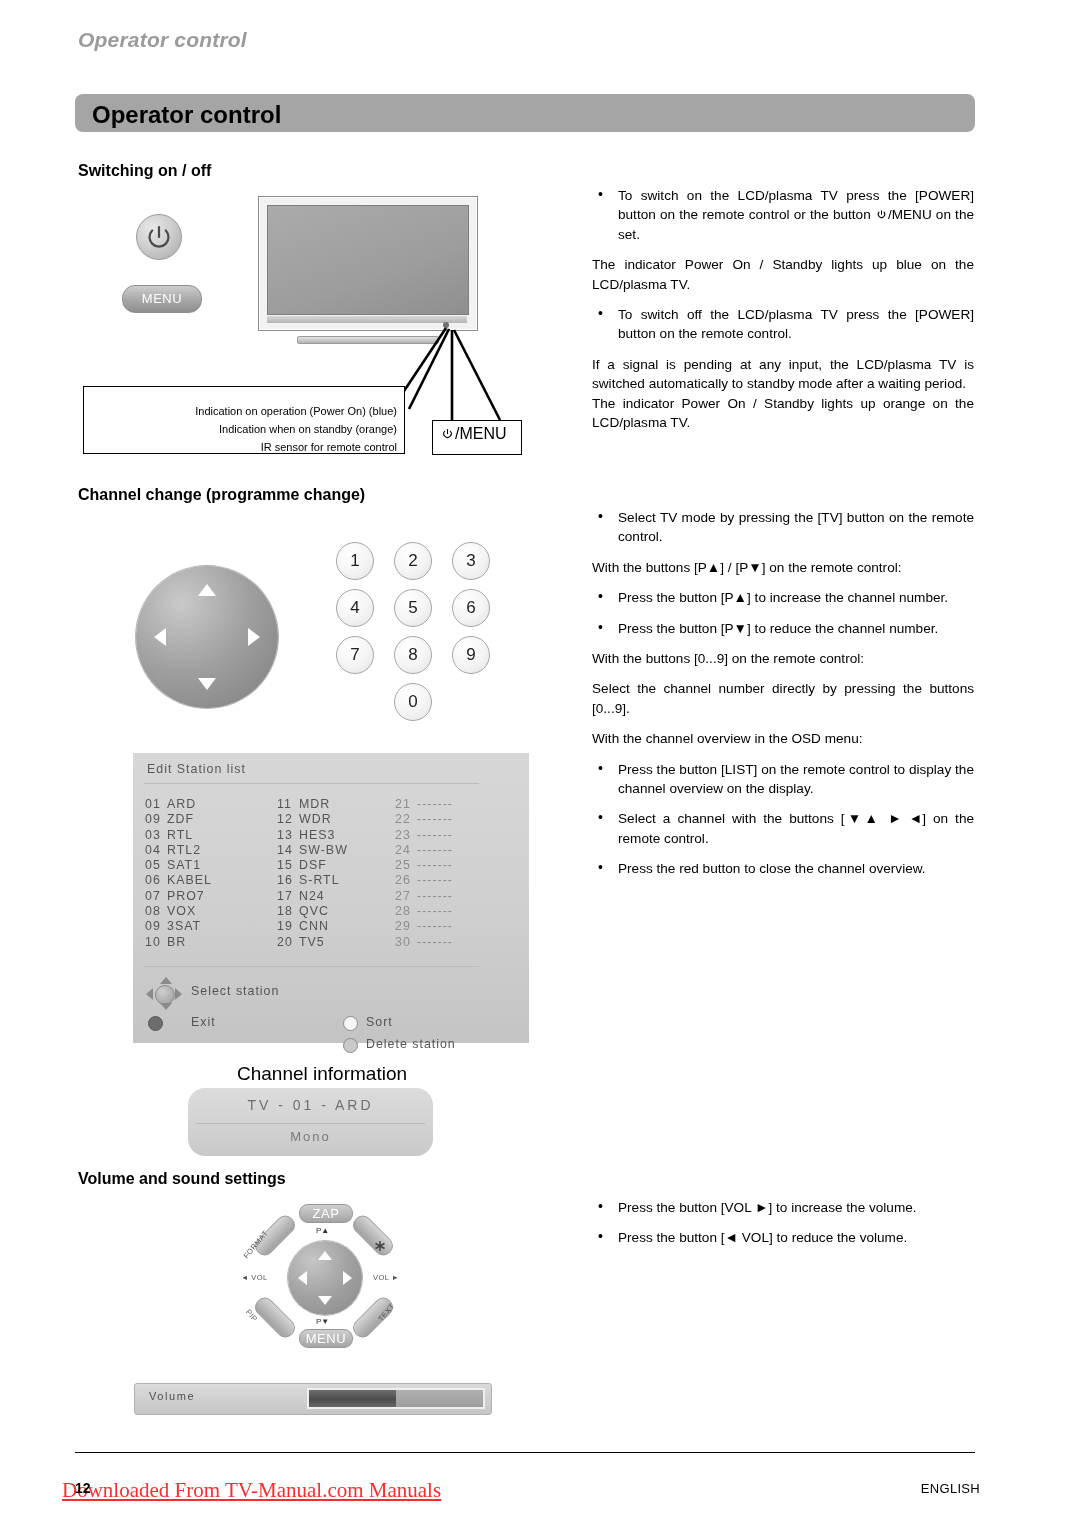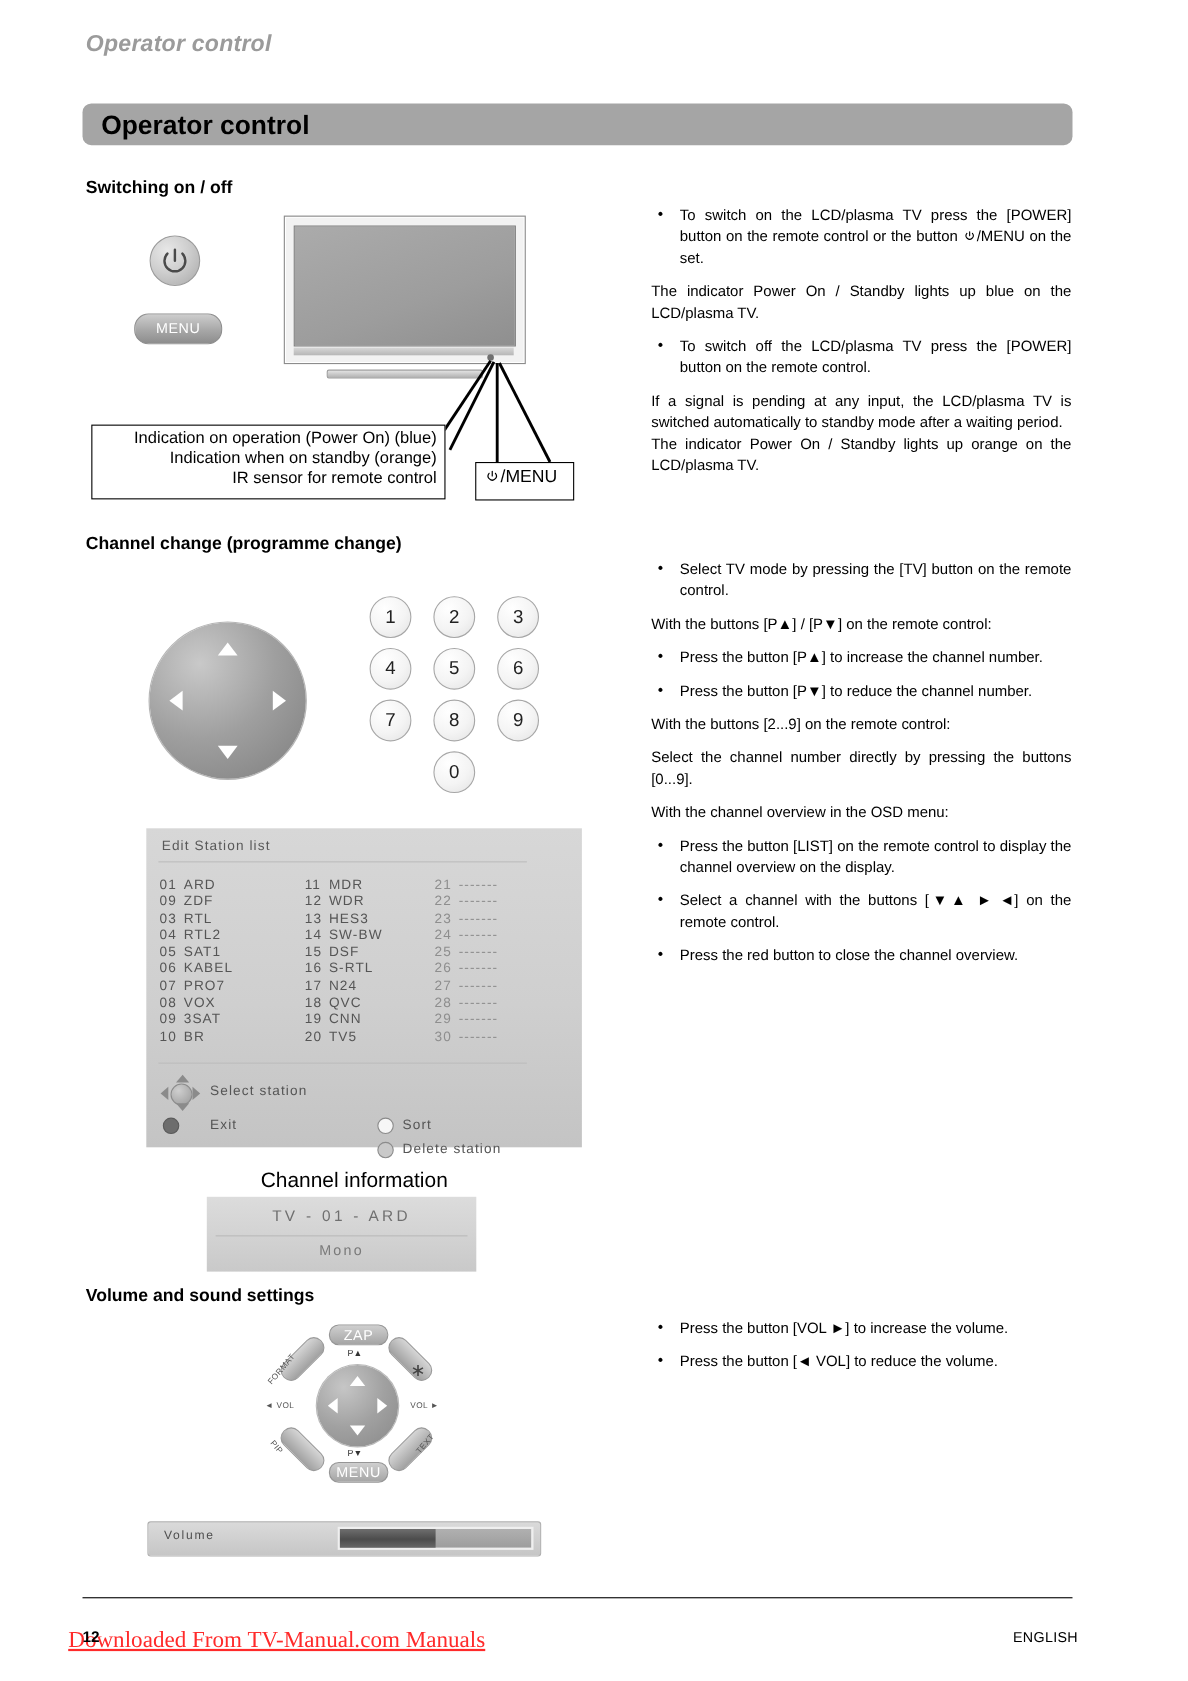--- a/index.html
+++ b/index.html
@@ -95,21 +95,21 @@
   .tv-led{
     position:absolute;left:443px;top:322px;width:6px;height:6px;
     background:#6f6f6f;border-radius:50%;
   }
 
   .callout-box{
     position:absolute;left:83px;top:386px;width:320px;height:66px;
     border:1.6px solid #000;background:#fff;
   }
   .callout-box div{
-    position:absolute;right:7px;font-size:15px;line-height:18px;white-space:nowrap;
+    position:absolute;right:7px;font-size:11px;line-height:18px;white-space:nowrap;margin-top:12px;
   }
   .callout-box div.l1{top:3px;}
   .callout-box div.l2{top:21px;}
   .callout-box div.l3{top:39px;}
 
   .menu-label-box{
     position:absolute;left:432px;top:420px;width:88px;height:33px;
     border:1.6px solid #000;background:#fff;
   }
   .menu-label-box .inner{
@@ -171,20 +171,21 @@
   .dot.white{background:#f6f6f6;border:1px solid #8b8b8b;}
   .dot.gray{background:#c9c9c9;border:1px solid #8b8b8b;}
 
   
   .ch-info-cap{
     position:absolute;left:237px;top:1063px;font-size:19px;color:#000;
   }
   .ch-info{
     position:absolute;left:188px;top:1088px;width:245px;height:68px;
     background:linear-gradient(180deg,#dcdcdc 0%,#d3d3d3 50%,#c9c9c9 100%);
+    border-radius:17px;
   }
   .ch-info .line1{
     position:absolute;left:0;top:9px;width:100%;text-align:center;
     font-size:14px;color:#6f6f6f;letter-spacing:3px;
   }
   .ch-info .sep{position:absolute;left:8px;top:35px;width:229px;height:1px;background:#b9b9b9;}
   .ch-info .line2{
     position:absolute;left:0;top:41px;width:100%;text-align:center;
     font-size:13px;color:#7a7a7a;letter-spacing:2px;
   }
@@ -326,21 +327,21 @@
     <div class="numkey" style="left:58px;top:94px;">8</div>
     <div class="numkey" style="left:116px;top:94px;">9</div>
     <div class="numkey" style="left:58px;top:141px;">0</div>
   </div>
 
   <div class="rtext" style="top:508px;">
     <div class="bullet">Select TV mode by pressing the [TV] button on the remote control.</div>
     <p class="para nojust">With the buttons [P▲] / [P▼] on the remote control:</p>
     <div class="bullet">Press the button [P▲] to increase the channel number.</div>
     <div class="bullet">Press the button [P▼] to reduce the channel number.</div>
-    <p class="para nojust">With the buttons [2...9] on the remote control:</p>
+    <p class="para nojust">With the buttons [0...9] on the remote control:</p>
     <p class="para">Select the channel number directly by pressing the buttons [0...9].</p>
     <p class="para nojust">With the channel overview in the OSD menu:</p>
     <div class="bullet">Press the button [LIST] on the remote control to display the channel overview on the display.</div>
     <div class="bullet">Select a channel with the buttons [▼▲  ► ◄]  on the remote control.</div>
     <div class="bullet nojust">Press the red button to close the channel overview.</div>
   </div>
 
   <div class="osd">
     <div class="osd-title">Edit Station list</div>
     <div class="osd-rule" style="top:30px;"></div>

